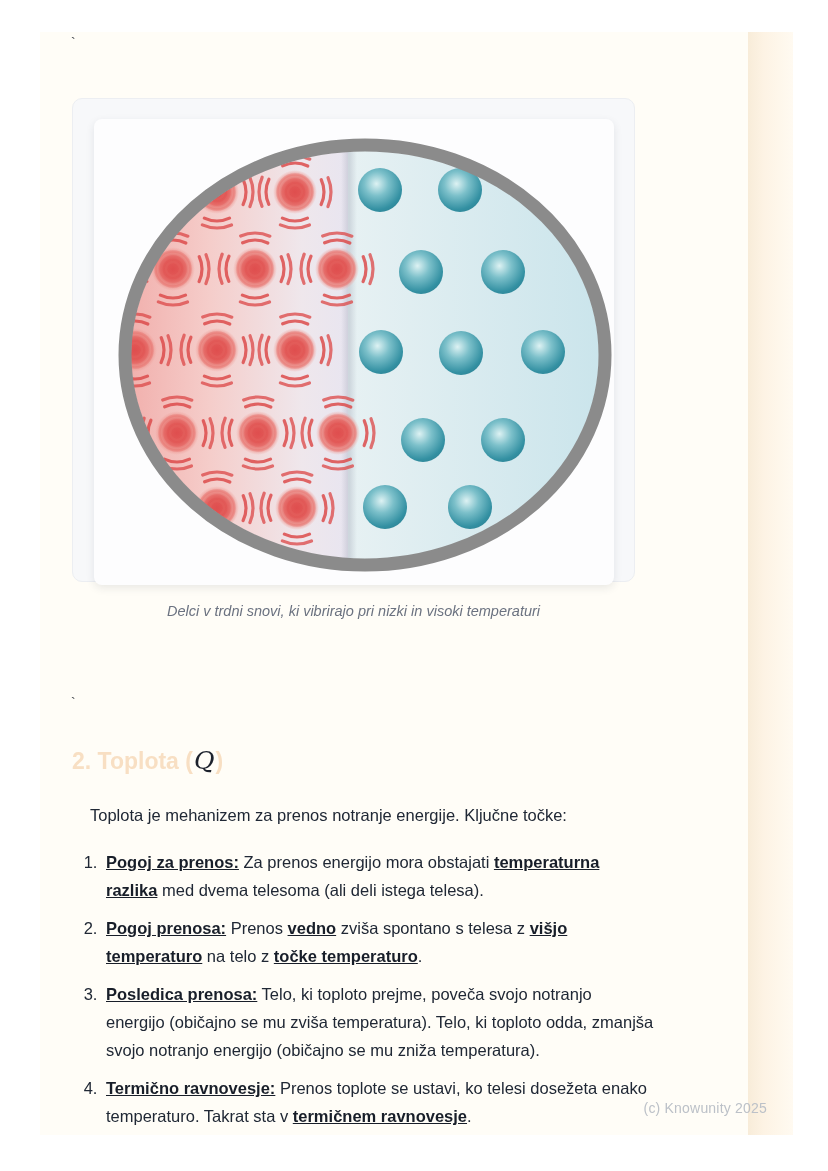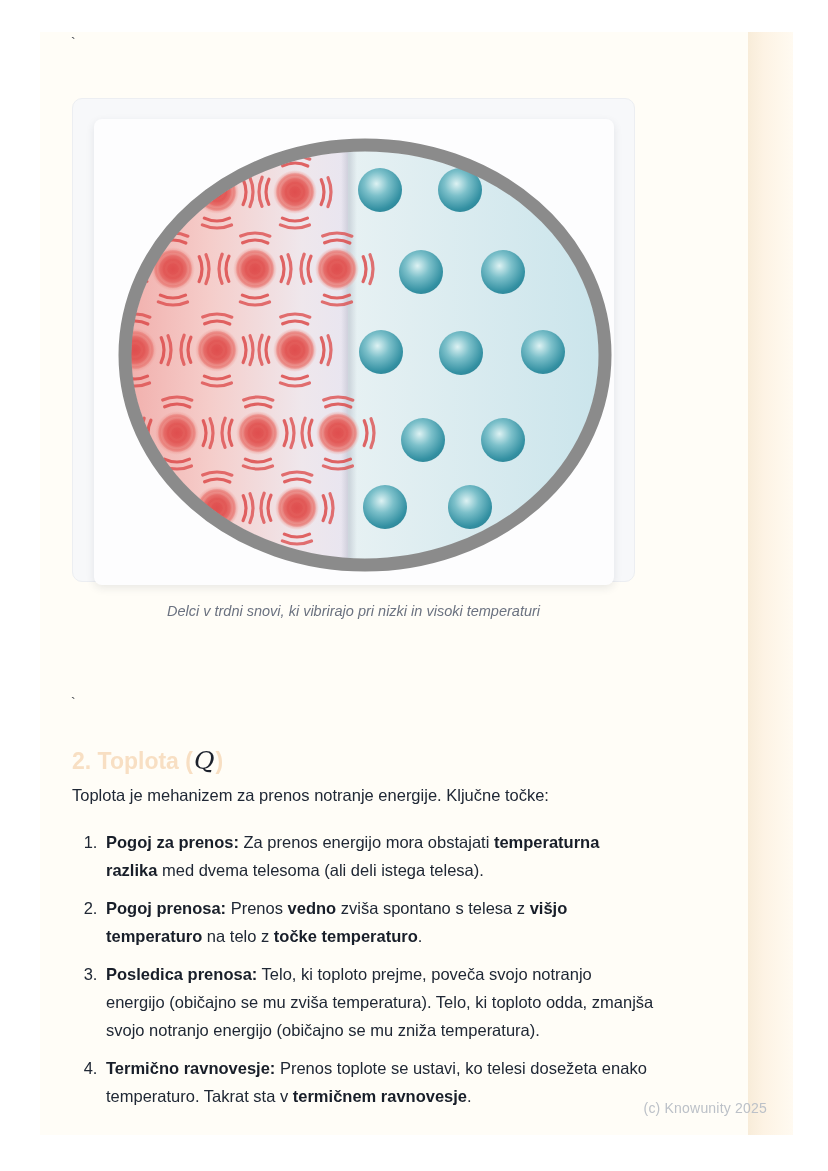--- a/index.html
+++ b/index.html
@@ -41,35 +41,35 @@
     position:absolute; left:0; top:504px; width:100%;
     text-align:center; font-style:italic; font-size:14.5px; color:#6b7280;
   }
 
   
   .section {
     position:absolute; left:32px; top:712px; width:582px;
   }
   h2.heading {
     font-size:23px; font-weight:700; color:#f8dfc3;
-    line-height:34px; margin-bottom:4px;
+    line-height:34px; margin-bottom:24px;
   }
   h2.heading .math-q {
     font-family:"DejaVu Serif", serif; font-style:italic; font-weight:500;
     color:#1c212c; font-size:25px; padding:0 1px;
   }
-  p.intro { font-size:16.5px; line-height:26px; color:#202835; margin-bottom:20px; }
+  p.intro { font-size:16.5px; line-height:26px; color:#202835; margin-bottom:20px;margin-left:18px; }
   ol.keypoints {
     margin-left:24px; padding-left:6px;
   }
   ol.keypoints li {
     font-size:16.5px; line-height:28px; color:#202835;
     margin-bottom:10px; padding-left:4px;
   }
-  ol.keypoints li b { font-weight:700; color:#181e29; }
+  ol.keypoints li b { font-weight:700; color:#181e29;text-decoration:underline; }
 
   .footer-note {
     position:absolute; right:26px; top:1068px;
     font-size:14px; color:#bcc1c8; letter-spacing:.2px;
   }
 </style>
 </head>
 <body>
 
 <div class="sheet">

